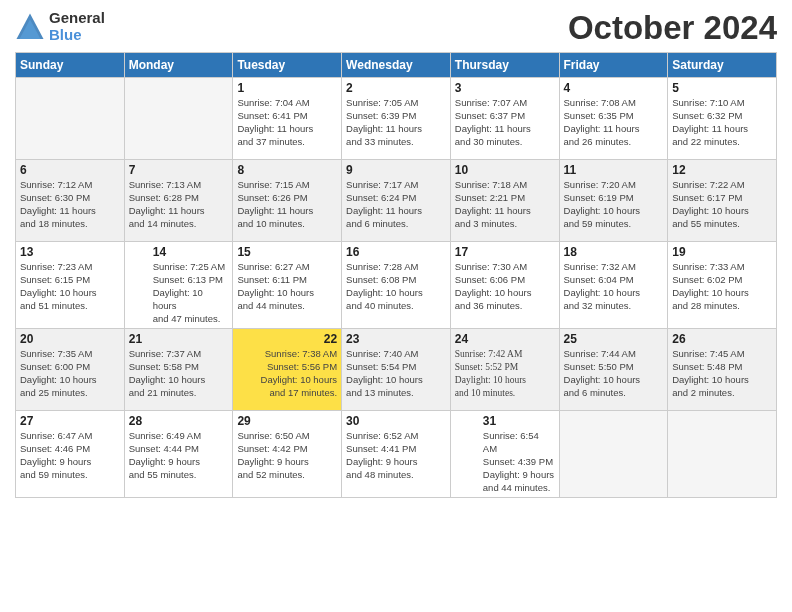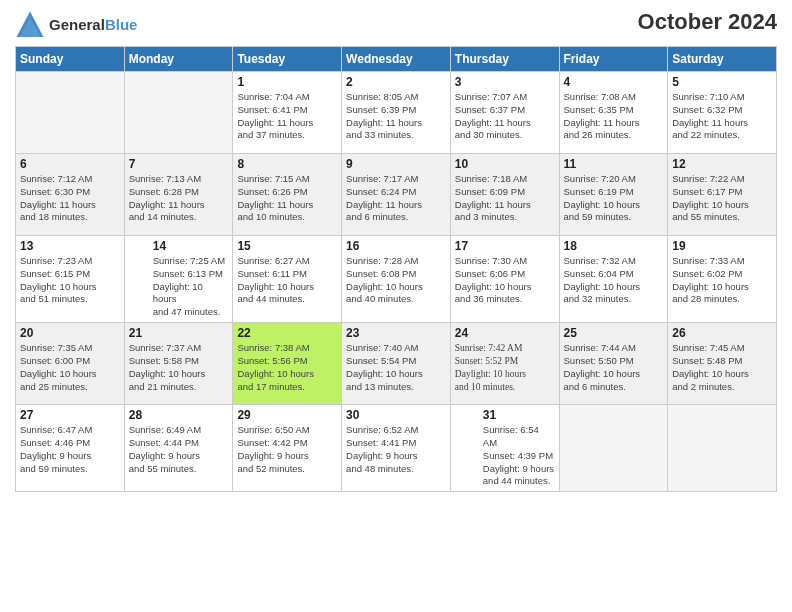--- a/index.html
+++ b/index.html
@@ -22,42 +22,42 @@
       align-items: flex-start;
       margin-bottom: 6px;
     }
     .logo {
       display: flex;
       align-items: center;
       gap: 4px;
     }
     .logo-text {
       display: flex;
-      flex-direction: row;
+      flex-direction: column;
       line-height: 1.1;
     }
     .logo-general {
       font-size: 15px;
       font-weight: bold;
       color: #333;
     }
     .logo-blue {
       font-size: 15px;
       font-weight: bold;
       color: #4a90d9;
     }
     .logo-icon {
       width: 30px;
       height: 30px;
     }
     .title-block {
       text-align: right;
     }
     .month-title {
-      font-size: 22px;
+      font-size: 33px;
       font-weight: bold;
       color: #333;
       line-height: 1.1;
     }
     .location {
       font-size: 14px;
       color: #555;
       font-style: italic;
     }
     .calendar {
@@ -141,21 +141,21 @@
           <td class="empty" style="background-color: rgb(245, 245, 245);"></td>
           <td style="background-color: rgb(255, 255, 255);">
             <span class="day-number">1</span>
             <div class="day-info" style="white-space: pre-line;">Sunrise: 7:04 AM
 Sunset: 6:41 PM
 Daylight: 11 hours
 and 37 minutes.</div>
           </td>
           <td style="background-color: rgb(255, 255, 255);">
             <span class="day-number">2</span>
-            <div class="day-info" style="white-space: pre-line;">Sunrise: 8:05 AM
+            <div class="day-info" style="white-space: pre-line;">Sunrise: 7:05 AM
 Sunset: 6:39 PM
 Daylight: 11 hours
 and 33 minutes.</div>
           </td>
           <td style="background-color: rgb(255, 255, 255);">
             <span class="day-number">3</span>
             <div class="day-info" style="white-space: pre-line;">Sunrise: 7:07 AM
 Sunset: 6:37 PM
 Daylight: 11 hours
 and 30 minutes.</div>
@@ -200,21 +200,21 @@
           <td style="background-color: rgb(240, 240, 240);">
             <span class="day-number">9</span>
             <div class="day-info" style="white-space: pre-line;">Sunrise: 7:17 AM
 Sunset: 6:24 PM
 Daylight: 11 hours
 and 6 minutes.</div>
           </td>
           <td style="background-color: rgb(240, 240, 240);">
             <span class="day-number">10</span>
             <div class="day-info" style="white-space: pre-line;">Sunrise: 7:18 AM
-Sunset: 6:09 PM
+Sunset: 2:21 PM
 Daylight: 11 hours
 and 3 minutes.</div>
           </td>
           <td style="background-color: rgb(240, 240, 240);">
             <span class="day-number">11</span>
             <div class="day-info" style="white-space: pre-line;">Sunrise: 7:20 AM
 Sunset: 6:19 PM
 Daylight: 10 hours
 and 59 minutes.</div>
           </td>
@@ -285,21 +285,21 @@
 Daylight: 10 hours
 and 25 minutes.</div>
           </td>
           <td style="background-color: rgb(240, 240, 240);">
             <span class="day-number">21</span>
             <div class="day-info" style="white-space: pre-line;">Sunrise: 7:37 AM
 Sunset: 5:58 PM
 Daylight: 10 hours
 and 21 minutes.</div>
           </td>
-          <td style="background-color: #bef264;">
+          <td style="background-color: #fde047; text-align: right;">
             <span class="day-number">22</span>
             <div class="day-info" style="white-space: pre-line;">Sunrise: 7:38 AM
 Sunset: 5:56 PM
 Daylight: 10 hours
 and 17 minutes.</div>
           </td>
           <td style="background-color: rgb(240, 240, 240);">
             <span class="day-number">23</span>
             <div class="day-info" style="white-space: pre-line;">Sunrise: 7:40 AM
 Sunset: 5:54 PM

